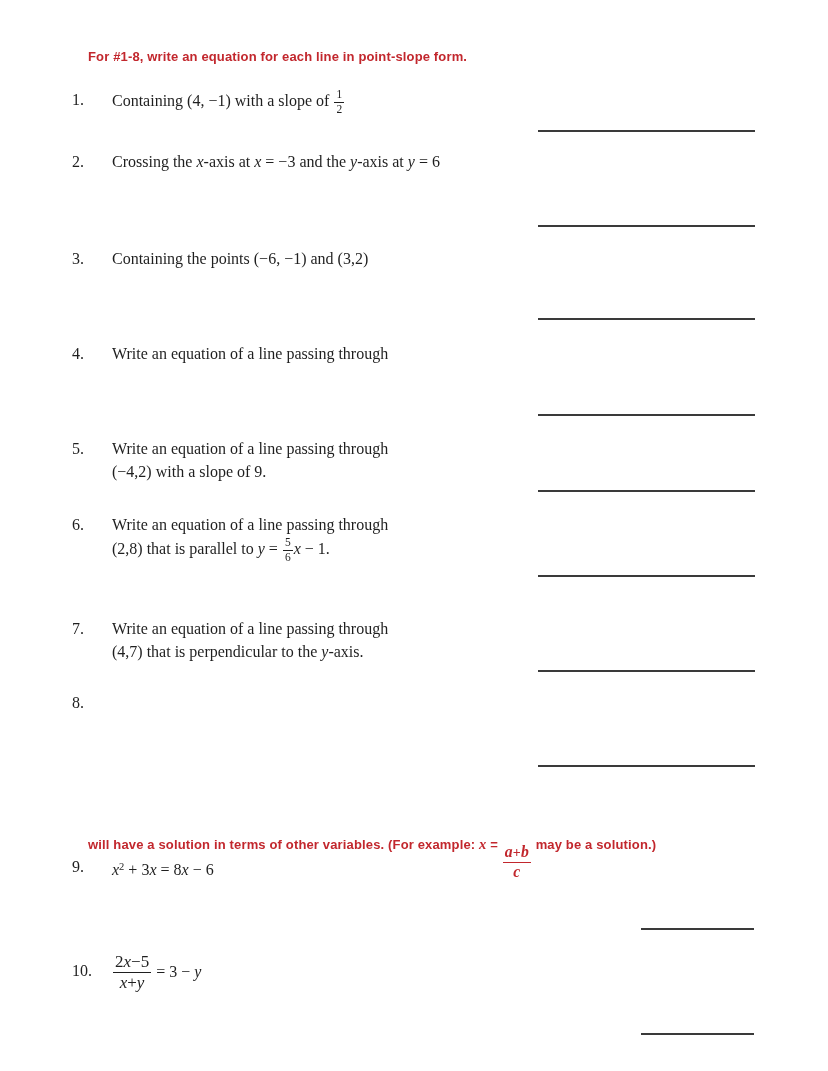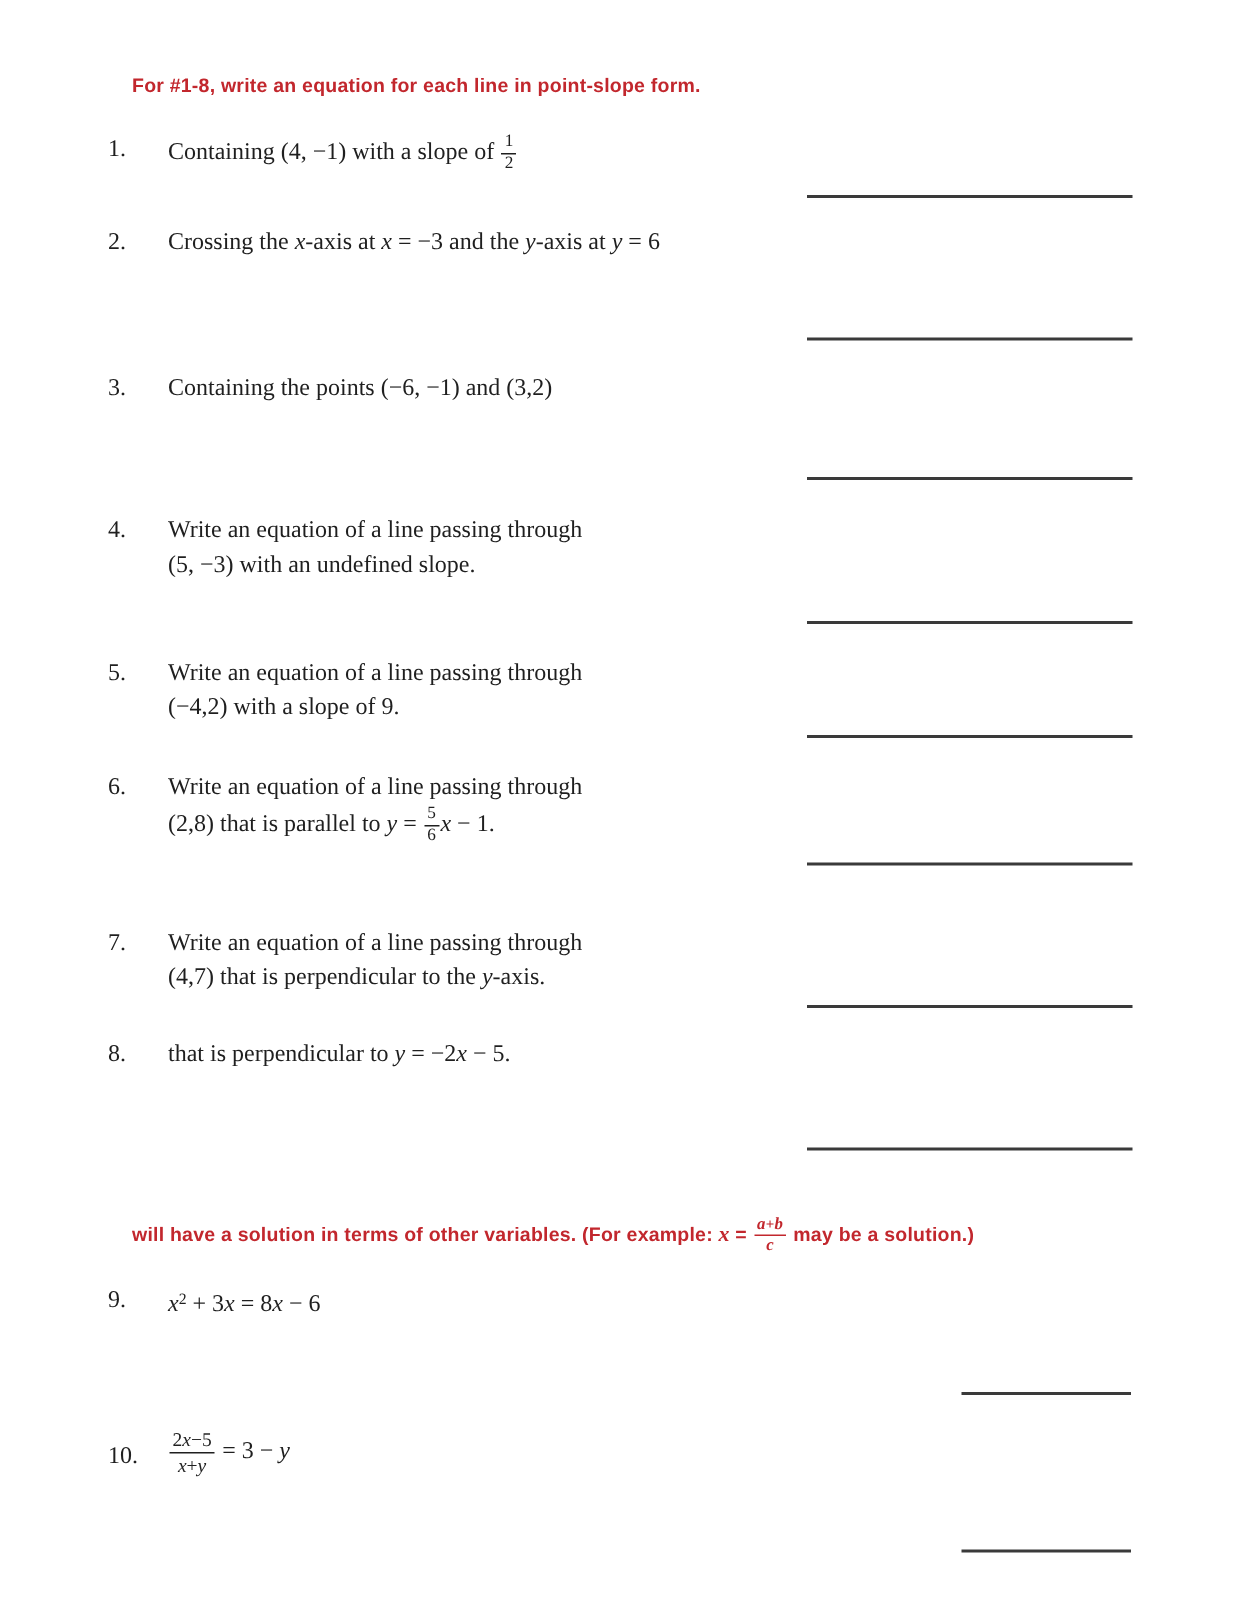--- a/index.html
+++ b/index.html
@@ -15,37 +15,37 @@
   }
   .heading{
     position:absolute;left:88px;
     font-family:"Liberation Sans",sans-serif;font-weight:700;font-size:13px;
     color:var(--accent-red);white-space:nowrap;letter-spacing:0.15px;
   }
   .h1{top:49px;}
   .h2a{top:789px;}
   .h2b{top:810px;}
   .heading .seg-v{font-family:"Liberation Serif",serif;font-style:italic;font-size:1.12em;font-weight:700;}
-  .heading .frac{font-size:10px;font-family:"Liberation Serif",serif;}
+  .heading .frac{font-size:14px;font-family:"Liberation Serif",serif;margin-top:33px;}
   .problem{position:absolute;left:72px;font-size:16px;line-height:23px;}
   .p1{top:88px;}  .p2{top:150px;} .p3{top:247px;} .p4{top:342px;} .p5{top:437px;}
   .p6{top:513px;} .p7{top:617px;} .p8{top:691px;} .p9{top:855px;} .p10{top:952px;}
   .pnum{position:absolute;left:0;top:0;}
   .p10 .pnum{top:7px;}
   .ptext{display:block;margin-left:40px;}
   .tline{display:block;white-space:nowrap;}
   .seg-v{font-style:italic;}
   .seg-sup{font-size:10.5px;vertical-align:5px;}
   .frac{
     display:inline-block;vertical-align:middle;text-align:center;
     font-size:11.5px;line-height:1.2;padding:0 1px;
   }
   .frac .num{display:block;padding:0 2px;}
   .frac .den{display:block;border-top:1px solid currentColor;padding:0 2px;}
-  .p10 .frac{font-size:13px;}
+  .p10 .frac{font-size:17px;}
   .blank{position:absolute;border-top:2px solid var(--blank);height:0;}
   .blank.long{left:538px;width:217px;}
   .blank.short{left:641px;width:113px;}
   .b1{top:130px;} .b2{top:225px;} .b3{top:318px;} .b4{top:414px;} .b5{top:490px;}
   .b6{top:575px;} .b7{top:670px;} .b8{top:765px;} .b9{top:928px;} .b10{top:1033px;}
 </style>
 </head>
 <body>
 
 <div class="page">
@@ -73,21 +73,20 @@
     <span class="ptext">
         <span class="tline"><span class="seg-t">Containing the points (−6, −1) and (3,2)</span></span>
       </span>
   </div>
   <div class="blank long b3"></div>
 
   <div class="problem p4">
     <span class="pnum">4.</span>
     <span class="ptext">
       <span class="tline"><span class="seg-t">Write an equation of a line passing through</span></span>
-      <span class="tline"><span class="seg-t">(5, −3) with an undefined slope.</span></span>
     </span>
   </div>
   <div class="blank long b4"></div>
 
   <div class="problem p5">
     <span class="pnum">5.</span>
     <span class="ptext">
       <span class="tline"><span class="seg-t">Write an equation of a line passing through</span></span>
       <span class="tline"><span class="seg-t">(−4,2) with a slope of 9.</span></span>
     </span>
@@ -108,21 +107,20 @@
     <span class="ptext">
       <span class="tline"><span class="seg-t">Write an equation of a line passing through</span></span>
       <span class="tline"><span class="seg-t">(4,7) that is perpendicular to the </span><span class="seg-v">y</span><span class="seg-t">-axis.</span></span>
     </span>
   </div>
   <div class="blank long b7"></div>
 
   <div class="problem p8">
     <span class="pnum">8.</span>
     <span class="ptext">
-      <span class="tline"><span class="seg-t">that is perpendicular to </span><span class="seg-v">y</span><span class="seg-t"> = −2</span><span class="seg-v">x</span><span class="seg-t"> − 5.</span></span>
     </span>
   </div>
   <div class="blank long b8"></div>
 
   <div class="heading h2b"><span class="seg-t">will have a solution in terms of other variables. (For example: </span><span class="seg-v">x</span><span class="seg-t"> = </span><span class="frac"><span class="num"><span class="seg-v">a</span><span class="seg-t">+</span><span class="seg-v">b</span></span><span class="den"><span class="seg-v">c</span></span></span><span class="seg-t"> may be a solution.)</span></div>
 
   <div class="problem p9">
     <span class="pnum">9.</span>
     <span class="ptext">
         <span class="tline"><span class="seg-v">x</span><span class="seg-sup">2</span><span class="seg-t"> + 3</span><span class="seg-v">x</span><span class="seg-t"> = 8</span><span class="seg-v">x</span><span class="seg-t"> − 6</span></span>

